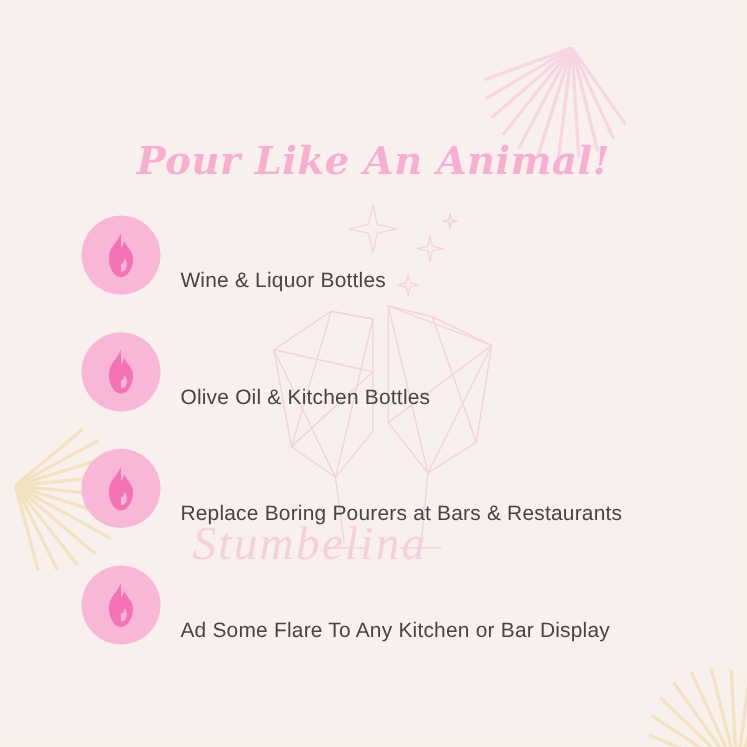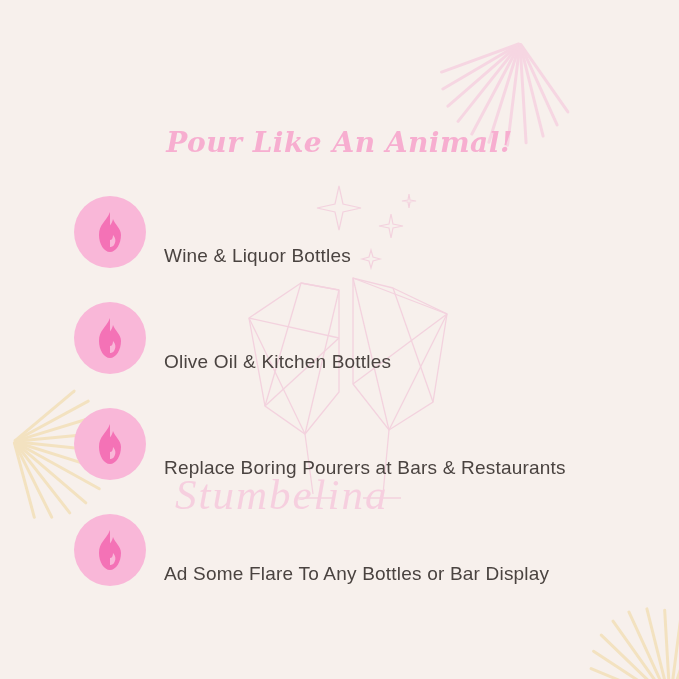--- a/index.html
+++ b/index.html
@@ -89,21 +89,21 @@
   
   .headline {
     position: absolute;
     left: 0;
     top: 126px;
     width: 679px;
     text-align: center;
     font-family: "DejaVu Serif", serif;
     font-weight: bold;
     font-style: italic;
-    font-size: 28px;
+    font-size: 35px;
     letter-spacing: 0.5px;
     color: #f7aed0;
   }
 
   
   .rows {
     position: absolute;
     left: 74px;
     top: 196px;
     width: 580px;
@@ -249,17 +249,17 @@
       </div>
       <div class="row-label">Replace Boring Pourers at Bars &amp; Restaurants</div>
     </div>
 
     <div class="row">
       <div class="badge">
         <svg width="34" height="42" viewBox="0 0 34 42">
           <path d="M17 1 C13 11 6 13 6 24 C6 33 11 41 17 41 C23 41 28 33 28 24 C28 17 22 14 20 8 C19 14 14 16 14 22 C14 26 15 29 17 29 C19 29 20 27 20 24 C23 27 23 31 21 34 C19.5 36 17 36 17 36" fill="#f472b6"></path>
         </svg>
       </div>
-      <div class="row-label">Ad Some Flare To Any Bottles or Bar Display</div>
+      <div class="row-label">Ad Some Flare To Any Kitchen or Bar Display</div>
     </div>
 
   </div>
 </div>
 
 </body></html>

